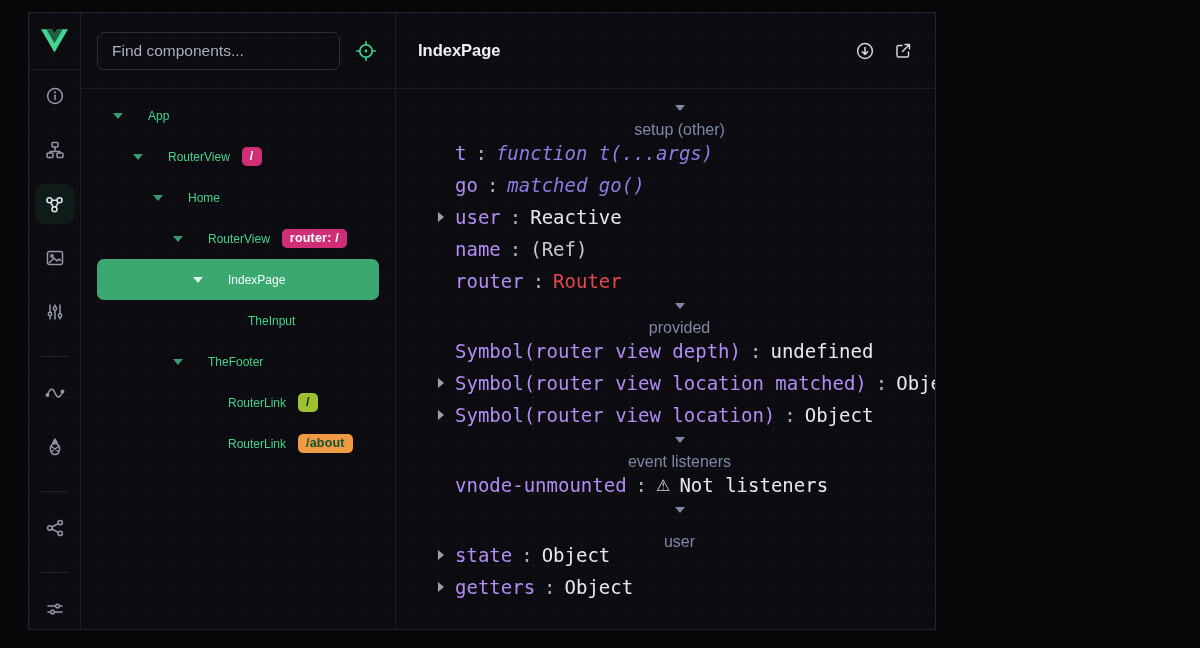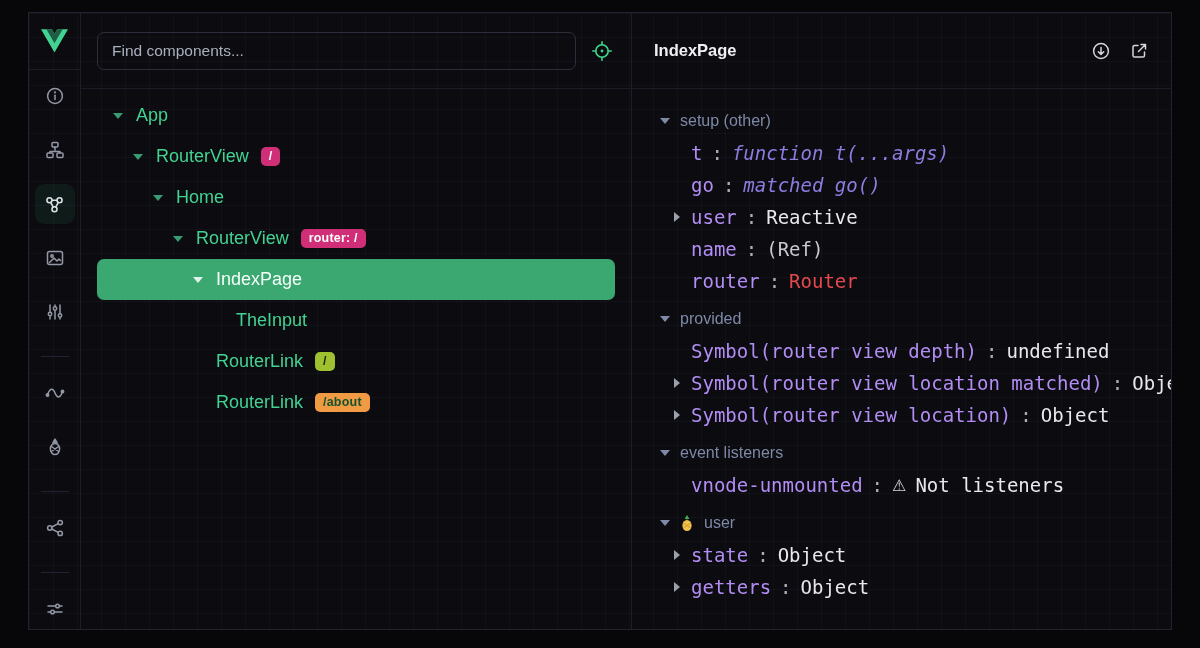--- a/index.html
+++ b/index.html
@@ -1,20 +1,20 @@
 <!DOCTYPE html>
 <html><head>
 <meta charset="utf-8">
 <style>
   * { margin:0; padding:0; box-sizing:border-box; }
   html,body { width:1200px; height:648px; background:#07070a; overflow:hidden;
               font-family:"Liberation Sans", sans-serif; }
 
   .app {
-    position:absolute; left:28px; top:12px; width:1144px; height:618px;
+    position:absolute; left:28px; top:12px; width:908px; height:618px;
     background-color:#0b0b10;
     background-image:
       linear-gradient(rgba(140,150,185,0.05) 1px, transparent 1px),
       linear-gradient(90deg, rgba(140,150,185,0.05) 1px, transparent 1px);
     background-size:24px 24px;
     border:1px solid #232330;
     display:flex; overflow:hidden;
   }
 
   
@@ -42,21 +42,21 @@
   .target-btn svg { stroke:currentColor; fill:none; stroke-width:1.6; stroke-linecap:round; }
 
   .tree-body { padding-top:6px; overflow:hidden; }
   .tree-row { height:41px; margin:0 16px; border-radius:7px; display:flex; align-items:center;
               cursor:pointer; white-space:nowrap; }
   .lvl0{padding-left:16px} .lvl1{padding-left:36px} .lvl2{padding-left:56px}
   .lvl3{padding-left:76px} .lvl4{padding-left:96px} .lvl5{padding-left:116px}
   .slot { width:20px; flex:0 0 20px; display:flex; align-items:center; }
   .tri-d { width:0; height:0; border-left:5.5px solid transparent; border-right:5.5px solid transparent;
            border-top:6.5px solid rgba(77,217,155,0.7); }
-  .t-label { color:#42d392; font-size:18px; margin-left:3px; }
+  .t-label { color:#42d392; font-size:12px; margin-left:15px; }
   .tree-row.selected { background:#3ba771; }
   .tree-row.selected .t-label { color:#f4fffa; }
   .tree-row.selected .tri-d { border-top-color:rgba(255,255,255,0.85); }
   .badge { margin-left:12px; font-size:12.5px; font-weight:bold; padding:3px 8px; border-radius:5px;
            line-height:1; letter-spacing:0.2px; }
   .badge.pink   { background:#d02e77; color:#ffffff; }
   .badge.lime   { background:#9fc131; color:#1c2405; }
   .badge.orange { background:#f09a43; color:#14532d; }
 
   
@@ -64,21 +64,21 @@
                   display:flex; flex-direction:column; }
   .detail-header { height:76px; flex:0 0 76px; border-bottom:1px solid #1c1c26;
                    display:flex; align-items:center; padding:0 22px; }
   .detail-title { color:#f0f0f4; font-size:16.5px; font-weight:bold; }
   .header-icons { margin-left:auto; display:flex; gap:18px; align-items:center; }
   .h-icon { width:20px; height:20px; color:#d4d6dd; cursor:pointer; display:flex; }
   .h-icon svg { stroke:currentColor; fill:none; stroke-width:1.5; stroke-linecap:round; stroke-linejoin:round; }
 
   .detail-body { flex:1; overflow:hidden; padding:10px 0 0 28px; }
   .section-head { height:32px; margin-top:6px; display:flex; align-items:center; gap:10px;
-                  color:#7d89a6; font-size:16px; cursor:pointer; }
+                  color:#7d89a6; font-size:16px; cursor:pointer;flex-direction:column; }
   .section-head .tri-d { border-top-color:#7d89a6; border-left-width:5px; border-right-width:5px; border-top-width:6px; }
   .prop-row { height:32px; display:flex; align-items:center; padding-left:14px;
               font-family:"DejaVu Sans Mono", monospace; font-size:19px;
               white-space:nowrap; overflow:hidden; cursor:default; }
   .p-slot { width:17px; flex:0 0 17px; display:flex; align-items:center; }
   .tri-r { width:0; height:0; border-top:5px solid transparent; border-bottom:5px solid transparent;
            border-left:6.5px solid #9aa0ac; }
   .p-key { color:#b28df4; }
   .p-sep { color:#a9adb8; margin:0 9px; }
   .p-val.plain { color:#e9e9ec; }
@@ -215,20 +215,26 @@
       <div class="tree-row lvl4 selected">
         <span class="slot">
             <span class="tri-d"></span>
           </span>
         <span class="t-label">IndexPage</span>
       </div>
       <div class="tree-row lvl5">
         <span class="slot"></span>
         <span class="t-label">TheInput</span>
       </div>
+      <div class="tree-row lvl3">
+        <span class="slot">
+            <span class="tri-d"></span>
+          </span>
+        <span class="t-label">TheFooter</span>
+      </div>
       <div class="tree-row lvl4">
         <span class="slot"></span>
         <span class="t-label">RouterLink</span>
         <span class="badge lime">/</span>
       </div>
       <div class="tree-row lvl4">
         <span class="slot"></span>
         <span class="t-label">RouterLink</span>
         <span class="badge orange">/about</span>
       </div>

